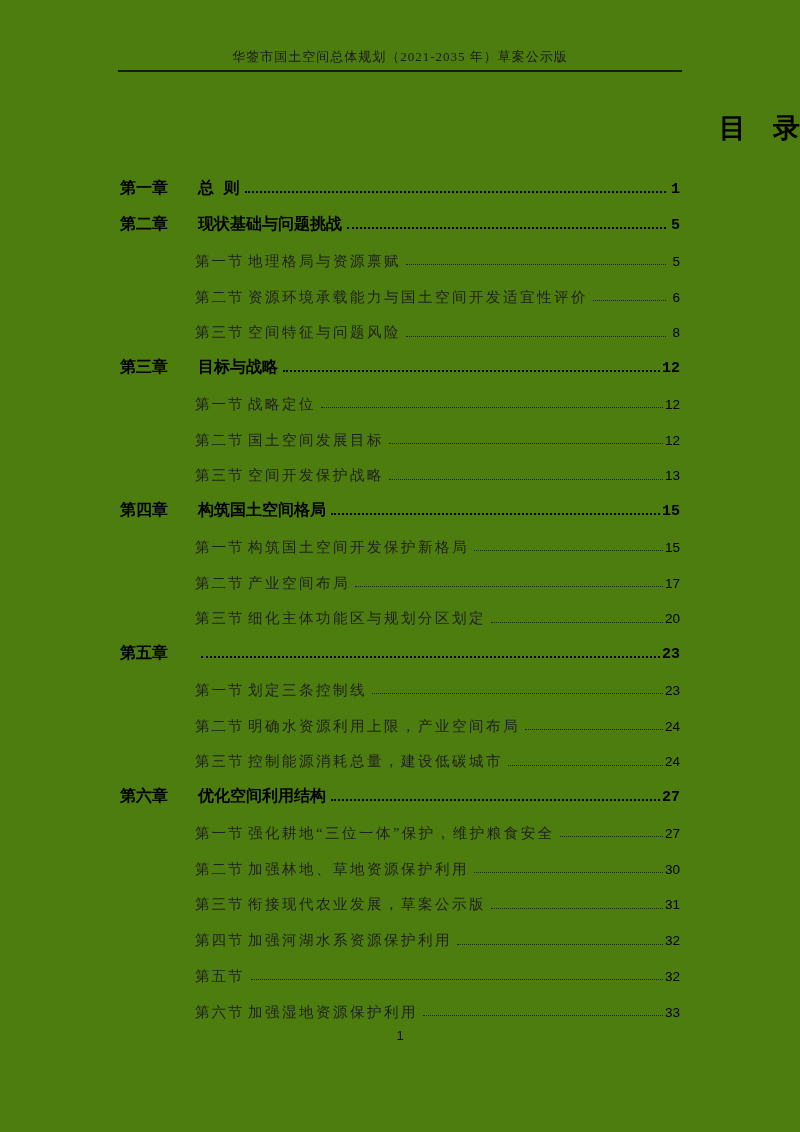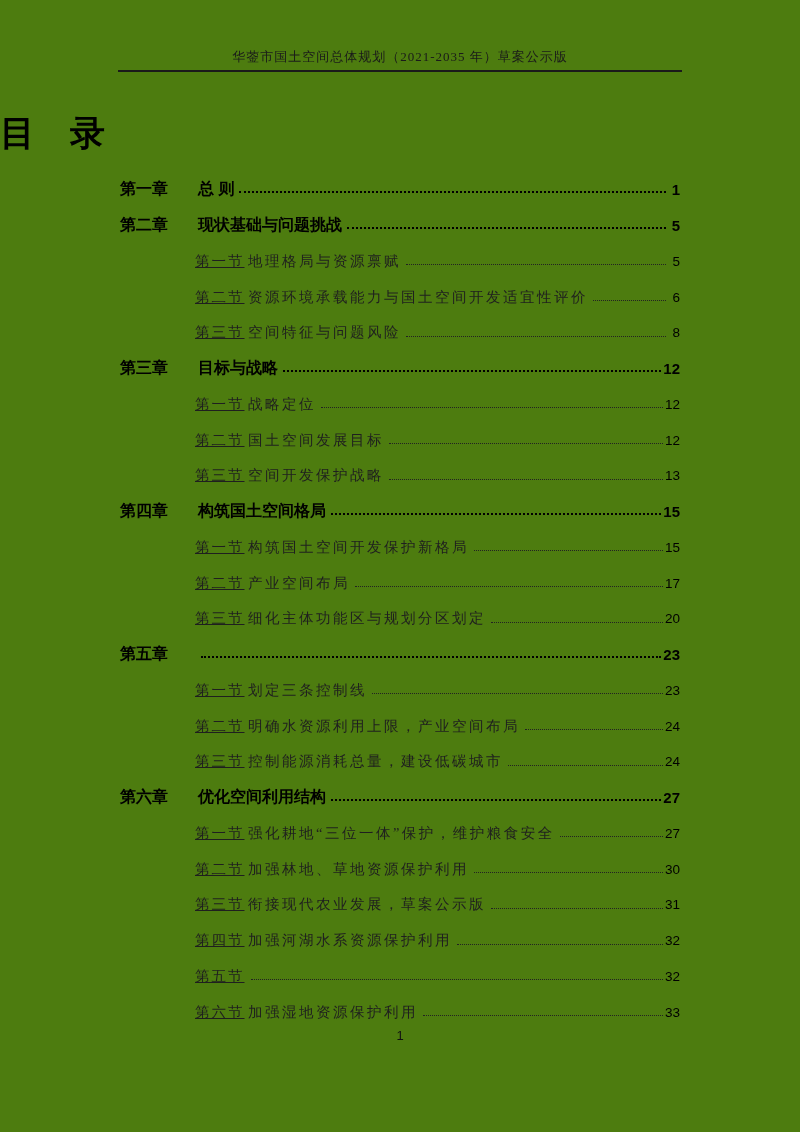--- a/index.html
+++ b/index.html
@@ -17,51 +17,51 @@
     text-align:center;
     font-size:13px;letter-spacing:1px;color:#1a1a1a;
   }
   .header-rule{
     position:absolute;top:70px;left:118px;width:564px;
     border-top:2px solid #1a1a1a;height:0;
   }
   
   .toc-title{
     position:absolute;top:110px;left:0;width:100%;
-    text-align:left;
+    text-align:right;
     font-family:"Liberation Sans", sans-serif;
-    font-weight:700;font-size:35px;color:#000;
+    font-weight:700;font-size:27px;color:#000;
   }
   
   .toc{
     position:absolute;top:169px;left:120px;width:560px;
   }
   .row{
     height:35.75px;
     display:flex;align-items:flex-end;
     white-space:nowrap;
   }
   .row > span{padding-bottom:8px;line-height:1;}
   .row .leader{
     flex:1 1 auto;min-width:10px;
     padding-bottom:0;margin-bottom:12px;margin-left:3px;
   }
   
   .row.chapter{
-    font-family:Liberation Sans, sans-serif;
+    font-family:Liberation Mono, monospace;
     font-weight:700;font-size:16px;
   }
   .row.chapter .num{width:78px;flex:0 0 auto;}
   .row.chapter .leader{border-bottom:2.4px dotted #000;}
   .row.chapter .pagenum{font-size:15px;}
   
   .row.section{
     font-size:14.5px;color:#1f1f1f;
   }
-  .row.section .num{width:53px;flex:0 0 auto;margin-left:75px;letter-spacing:2px;text-decoration:underline;}
+  .row.section .num{width:53px;flex:0 0 auto;margin-left:75px;letter-spacing:2px;}
   .row.section .title{letter-spacing:2.5px;}
   .row.section .leader{border-bottom:1.8px dotted #222;margin-bottom:11px;}
   .row.section .pagenum{
     font-family:"Liberation Sans", sans-serif;
     font-size:13.5px;color:#000;
   }
   .row .title{padding-right:2px;margin-top:16px;}
   .row .pagenum{text-align:right;min-width:12px;padding-left:2px;}
   
   .footer-pagenum{

